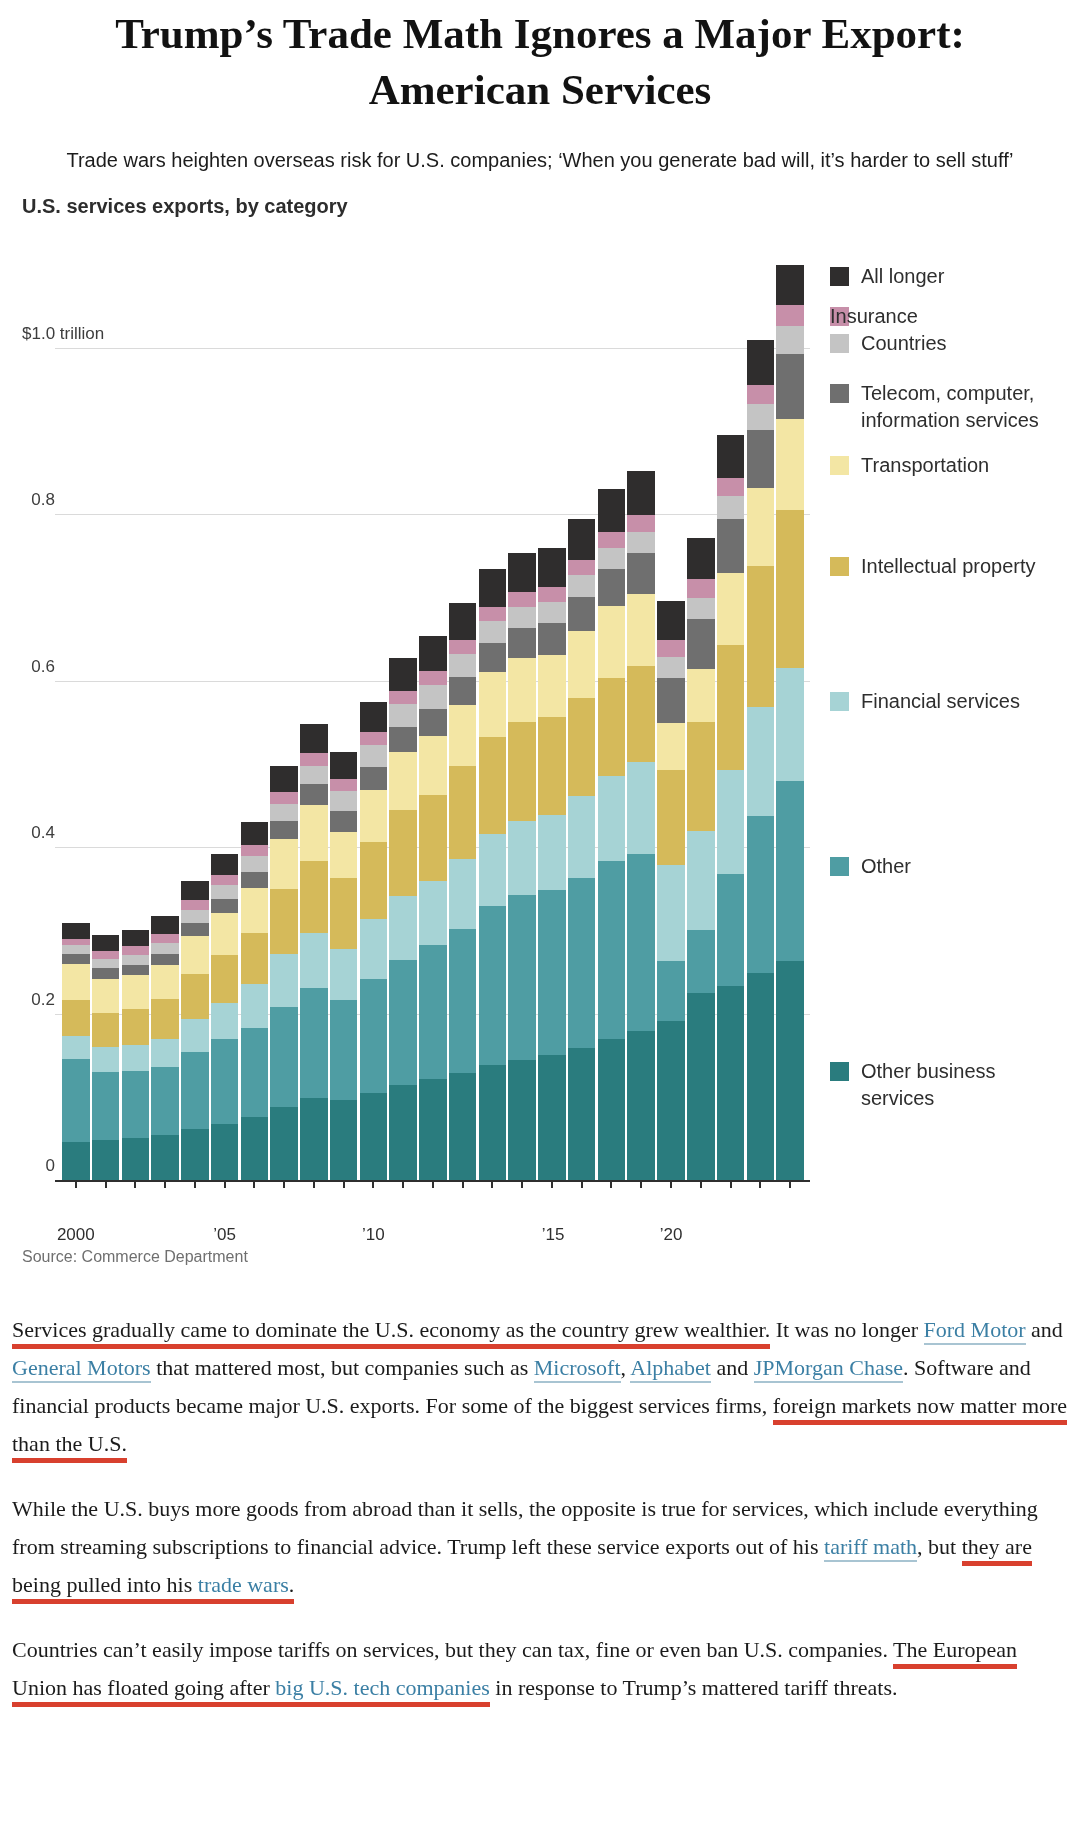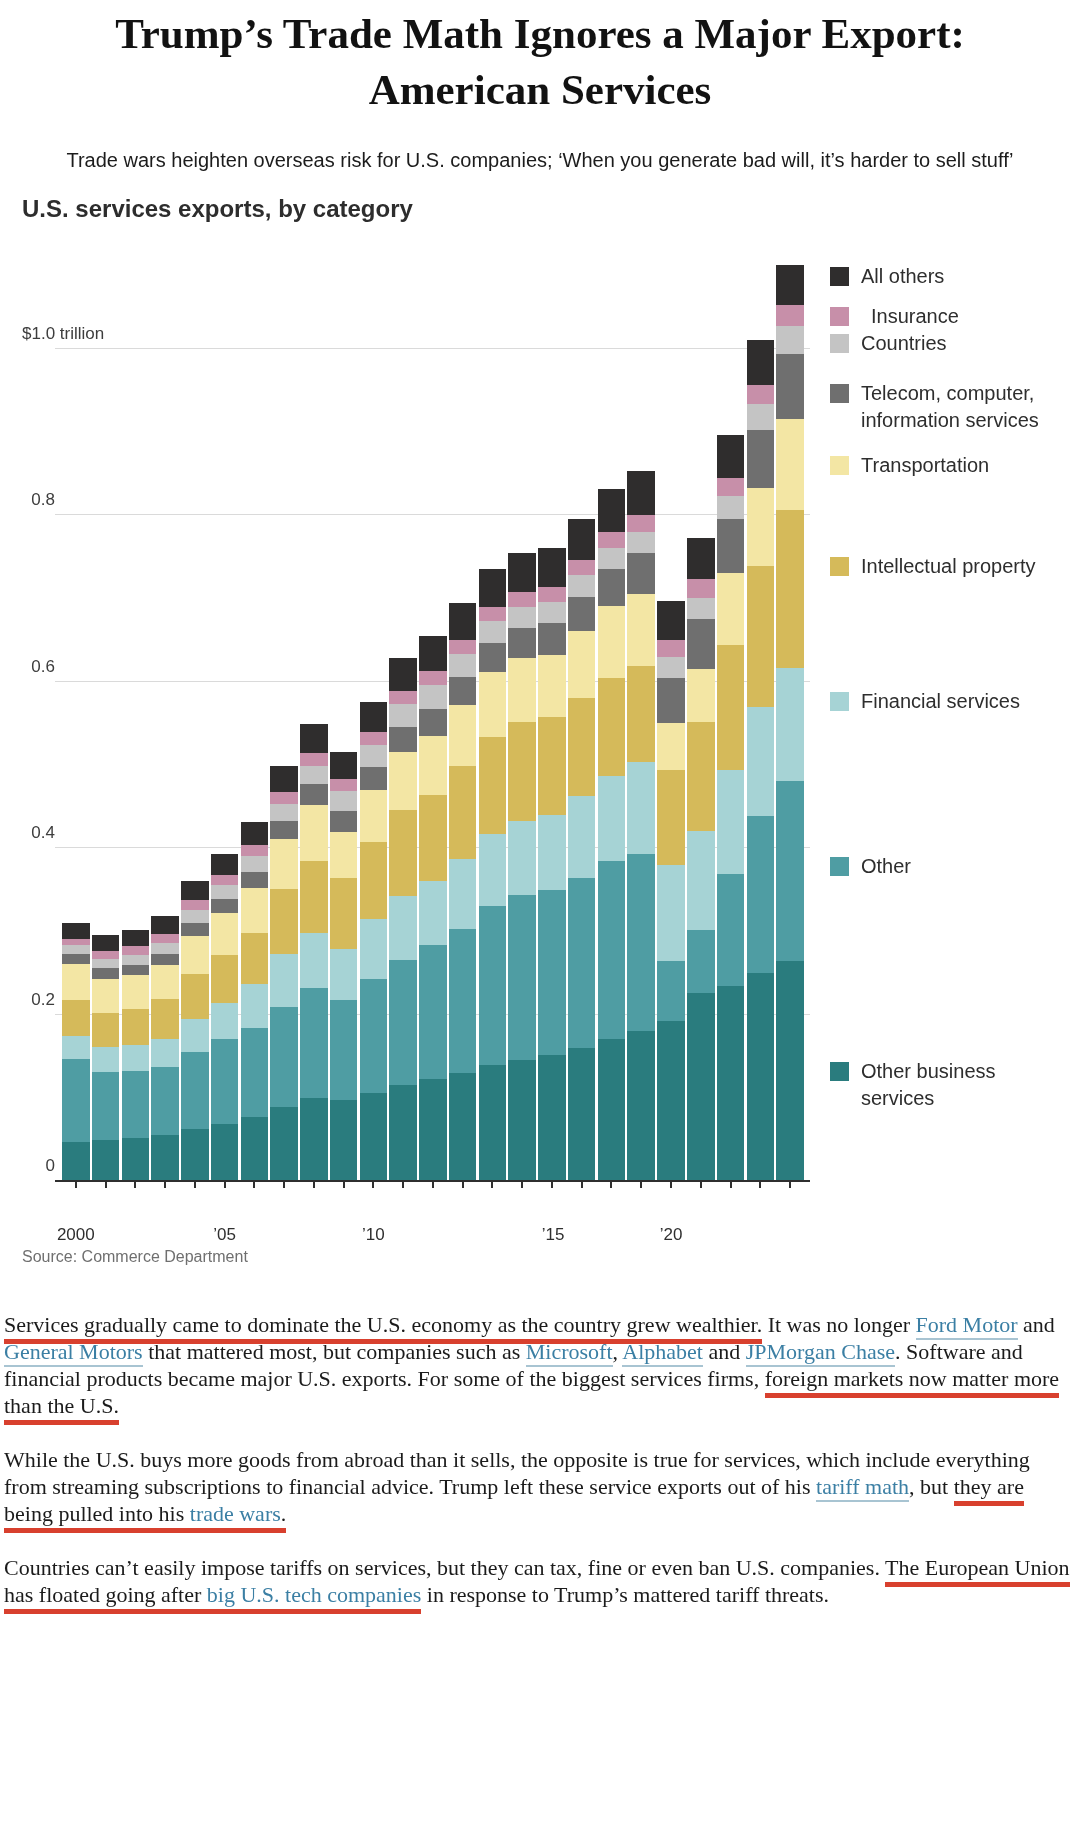--- a/index.html
+++ b/index.html
@@ -7,34 +7,34 @@
   .headline{
     margin:0 auto;padding-top:6px;max-width:1000px;
     font-family:"Liberation Serif",serif;font-weight:700;
     font-size:43px;line-height:56px;text-align:center;color:#121212;
   }
   .subhead{
     margin:26px auto 0;max-width:950px;
     font-size:20px;line-height:33px;text-align:center;color:#1c1c1c;
   }
   .chart-fig{position:relative;height:1078px;margin-top:18px;}
-  .chart-title{position:absolute;left:22px;top:0;font-size:24px;font-weight:700;color:#2d2d2d;}
+  .chart-title{position:absolute;left:22px;top:0;font-size:20px;font-weight:700;color:#2d2d2d;}
   .gridline{position:absolute;height:1px;background:#dadada;}
   .ylab{position:absolute;font-size:17px;color:#3d3d3d;}
   .ylab.num{width:55px;text-align:right;}
   .axis{position:absolute;height:2px;background:#2f2f2f;}
   .xtick{position:absolute;width:2px;height:6px;background:#2f2f2f;}
   .xlab{position:absolute;font-size:17px;color:#2f2f2f;transform:translateX(-50%);}
   .bar{position:absolute;display:flex;flex-direction:column;}
   .bar .seg{width:100%;}
   .swatch{position:absolute;width:19px;height:19px;}
   .leg-text{position:absolute;font-size:20px;line-height:27px;color:#2e2e2e;white-space:pre-line;}
   .source{position:absolute;left:22px;top:1053px;font-size:16px;color:#6f6f6f;}
-  .article-body{margin-top:38px;padding:0 4px;font-family:"Liberation Serif",serif;
-    font-size:22px;line-height:27px;color:#1b1b1b;}
+  .article-body{margin-top:38px;padding:0 12px;font-family:"Liberation Serif",serif;
+    font-size:22px;line-height:38px;color:#1b1b1b;}
   .article-body p{margin:0 0 27px 0;}
   .link{color:#3b7fa4;border-bottom:2px solid #a8c4d2;padding-bottom:1px;cursor:pointer;}
   .redline{
     background:linear-gradient(#d8402e,#d8402e) no-repeat 0 100%/100% 5px;
     padding-bottom:7px;
   }
   .link.redline{border-bottom:none;}
 </style>
 </head>
 <body>
@@ -356,23 +356,23 @@
       <div class="xtick" style="left: 699.7px; top: 987px;"></div>
       <div class="xtick" style="left: 729.5px; top: 987px;"></div>
       <div class="xtick" style="left: 759.2px; top: 987px;"></div>
       <div class="xtick" style="left: 789px; top: 987px;"></div>
       <div class="xlab" style="left: 75.8px; top: 1030px;">2000</div>
       <div class="xlab" style="left: 224.6px; top: 1030px;">’05</div>
       <div class="xlab" style="left: 373.4px; top: 1030px;">’10</div>
       <div class="xlab" style="left: 553px; top: 1030px;">’15</div>
       <div class="xlab" style="left: 671px; top: 1030px;">’20</div>
       <div class="swatch" style="left: 830px; top: 72px; background: rgb(47, 45, 45);"></div>
-      <div class="leg-text" style="left: 861px; top: 68px;">All others</div>
+      <div class="leg-text" style="left: 861px; top: 68px;">All longer</div>
       <div class="swatch" style="left: 830px; top: 112px; background: rgb(199, 143, 169);"></div>
-      <div class="leg-text" style="left: 871px; top: 108px;">Insurance</div>
+      <div class="leg-text" style="left: 830px; top: 108px;">Insurance</div>
       <div class="swatch" style="left: 830px; top: 139px; background: rgb(196, 196, 196);"></div>
       <div class="leg-text" style="left: 861px; top: 135px;">Countries</div>
       <div class="swatch" style="left: 830px; top: 189px; background: rgb(111, 111, 111);"></div>
       <div class="leg-text" style="left: 861px; top: 185px;">Telecom, computer,
 information services</div>
       <div class="swatch" style="left: 830px; top: 261px; background: rgb(243, 230, 164);"></div>
       <div class="leg-text" style="left: 861px; top: 257px;">Transportation</div>
       <div class="swatch" style="left: 830px; top: 362px; background: rgb(213, 186, 90);"></div>
       <div class="leg-text" style="left: 861px; top: 358px;">Intellectual property</div>
       <div class="swatch" style="left: 830px; top: 497px; background: rgb(166, 211, 213);"></div>

